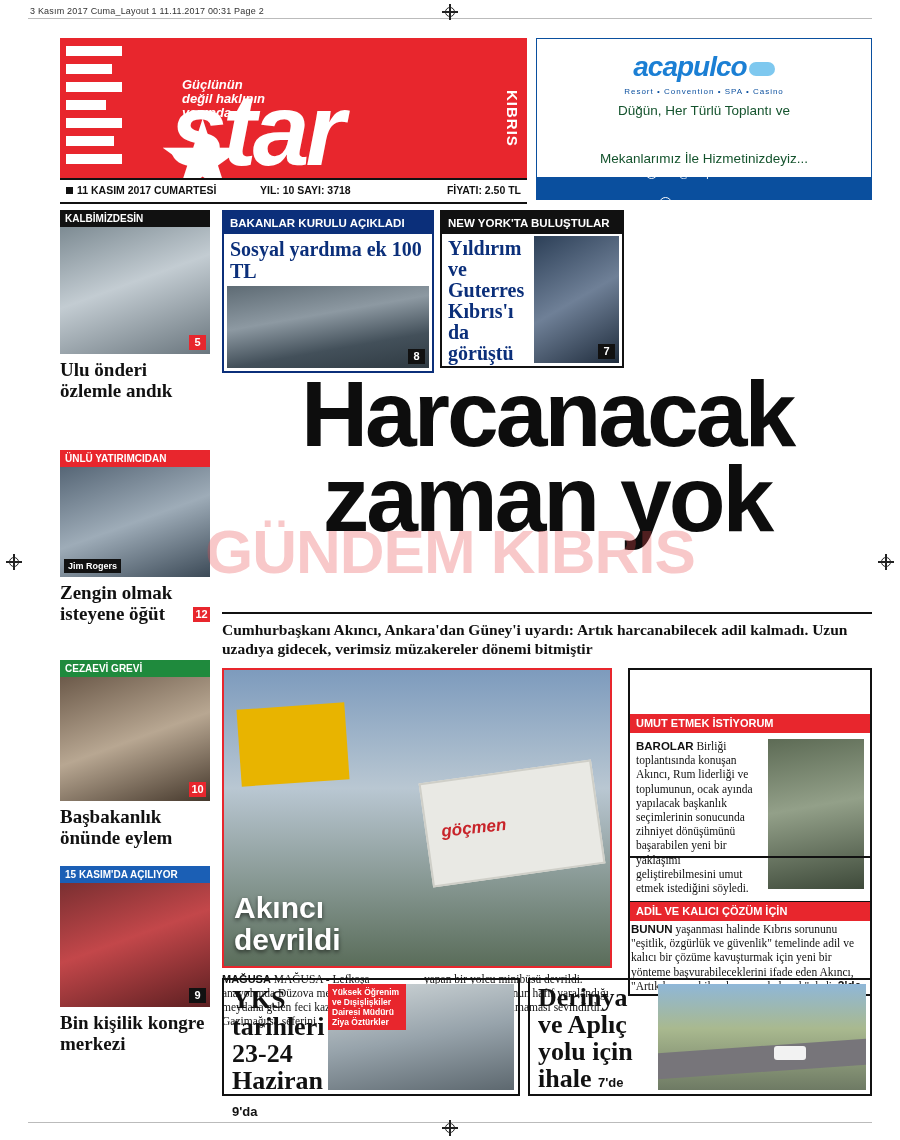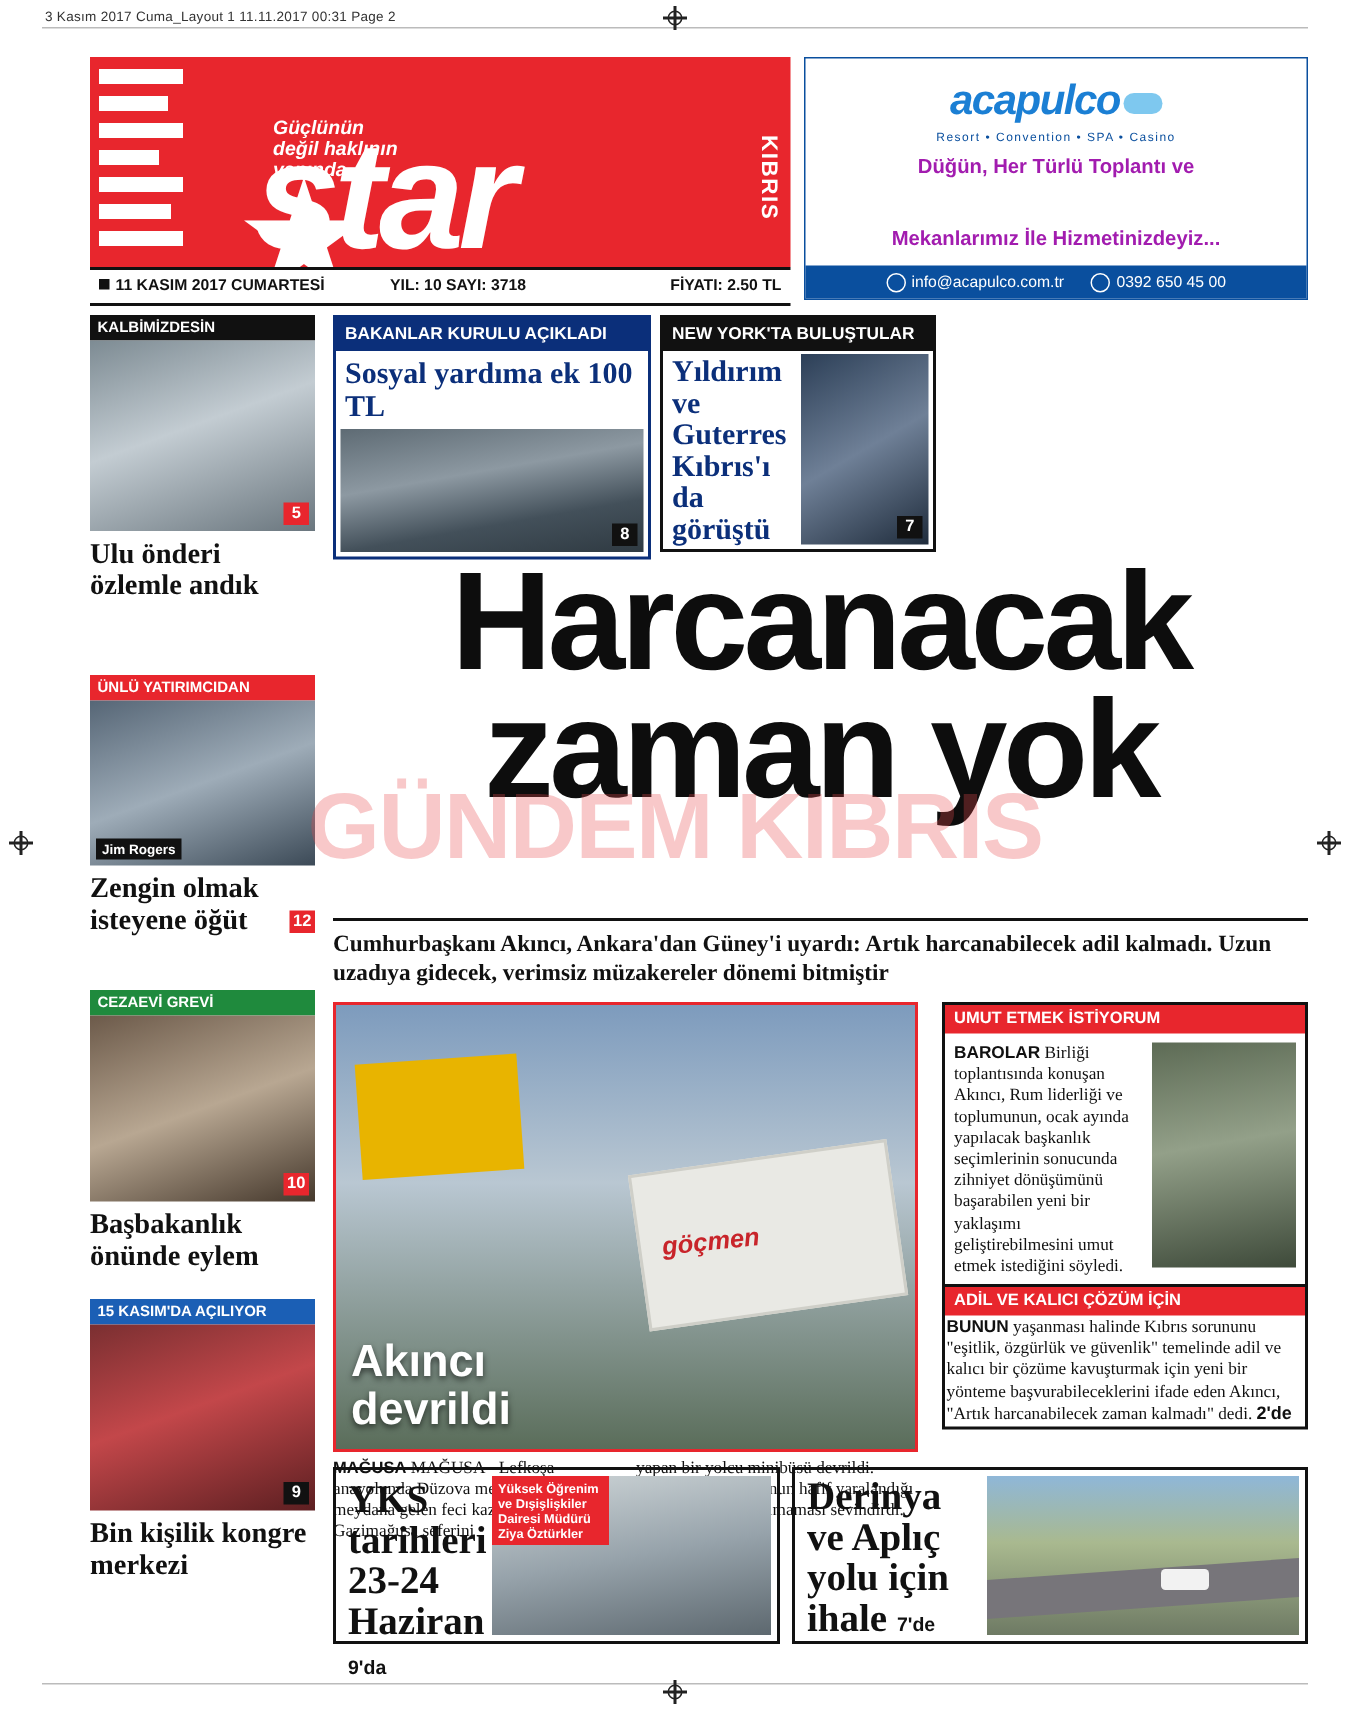--- a/index.html
+++ b/index.html
@@ -25,23 +25,23 @@
   .mb-left{position:absolute;left:6px;top:4px;font-family:"Liberation Sans",sans-serif;font-size:10.5px;font-weight:bold;}
   .mb-mid{position:absolute;left:200px;top:4px;font-family:"Liberation Sans",sans-serif;font-size:10.5px;font-weight:bold;}
   .mb-right{position:absolute;right:6px;top:4px;font-family:"Liberation Sans",sans-serif;font-size:10.5px;font-weight:bold;}
   .sq{display:inline-block;width:7px;height:7px;background:#111;margin-right:4px;}
 
   
   .topad{position:absolute;left:536px;top:38px;width:336px;height:162px;border:1px solid #0a4f9e;background:#fff;box-sizing:border-box;}
   .topad .logo{position:absolute;left:0;right:0;top:12px;text-align:center;font-family:"Liberation Sans",sans-serif;font-size:28px;font-weight:bold;color:#1b7fd4;font-style:italic;letter-spacing:-1px;}
   .topad .logo .cloud{display:inline-block;width:26px;height:14px;background:#7ec8ef;border-radius:10px;vertical-align:middle;margin-left:2px;}
   .topad .sub{position:absolute;left:0;right:0;top:48px;text-align:center;font-family:"Liberation Sans",sans-serif;font-size:8px;color:#0a4f9e;letter-spacing:1px;}
-  .topad .line{position:absolute;left:0;right:0;text-align:center;font-family:"Liberation Sans",sans-serif;font-size:13.5px;font-weight:bold;color:#a21caf;}
+  .topad .line{position:absolute;left:0;right:0;text-align:center;font-family:"Liberation Sans",sans-serif;font-size:13.5px;font-weight:normal;color:#14532d;}
   .topad .l1{top:64px;} .topad .l2{top:88px;} .topad .l3{top:112px;}
-  .topad .contact{position:absolute;left:0;bottom:0;width:100%;height:22px;background:#0a4f9e;color:#fff;font-family:"Liberation Sans",sans-serif;font-size:10.5px;display:flex;align-items:center;justify-content:center;gap:18px;}
+  .topad .contact{position:absolute;left:0;bottom:0;width:100%;height:22px;background:#0a4f9e;color:#fff;font-family:"Liberation Sans",sans-serif;font-size:10.5px;display:flex;align-items:center;justify-content:center;gap:18px;flex-direction:column;}
   .topad .contact span{display:inline-flex;align-items:center;gap:4px;}
   .circ{display:inline-block;width:11px;height:11px;border:1.4px solid #fff;border-radius:50%;}
 
   
   .photo{background:#9aa6ad;position:relative;overflow:hidden;}
   .ph1{background:linear-gradient(170deg,#5e6b74 0%,#8d99a2 38%,#43505a 70%,#2f3a42 100%);}
   .ph2{background:linear-gradient(160deg,#7d8b93 0%,#c3ccd2 45%,#6a767e 100%);}
   .ph3{background:linear-gradient(150deg,#2c3f57 0%,#6f8097 50%,#1f2c3c 100%);}
   .ph4{background:linear-gradient(160deg,#b9a489 0%,#8e7d66 45%,#4e4638 100%);}
   .ph5{background:linear-gradient(160deg,#566676 0%,#9eacb8 50%,#3c4a57 100%);}
@@ -71,21 +71,21 @@
 
   .watermark{position:absolute;left:130px;top:516px;width:640px;text-align:center;font-family:"Liberation Sans",sans-serif;font-weight:bold;font-size:62px;color:rgba(231,72,76,0.30);letter-spacing:-1px;pointer-events:none;}
 
   
   .centerphoto{position:absolute;left:222px;top:668px;width:390px;height:300px;border:2px solid #e8262d;box-sizing:border-box;}
   .cp-title{position:absolute;left:10px;bottom:10px;color:#fff;font-family:"Liberation Sans",sans-serif;font-weight:bold;font-size:30px;line-height:32px;text-shadow:0 2px 4px rgba(0,0,0,.6);}
   .cp-body{position:absolute;left:222px;top:972px;width:390px;font-family:"Liberation Serif",serif;font-size:11.5px;line-height:14px;column-count:2;column-gap:14px;}
   .cp-body b{font-family:"Liberation Sans",sans-serif;font-size:11px;}
 
   
-  .rhead{height:19px;background:#e8262d;color:#fff;font-family:"Liberation Sans",sans-serif;font-size:11px;font-weight:bold;line-height:19px;padding-left:6px;box-sizing:border-box;}
+  .rhead{height:19px;background:#e8262d;color:#fff;font-family:"Liberation Sans",sans-serif;font-size:11px;font-weight:bold;line-height:19px;padding-left:6px;box-sizing:border-box;margin-top:44px;}
   .rbody{font-family:"Liberation Serif",serif;font-size:11.5px;line-height:14.2px;}
   .rbody b{font-family:"Liberation Sans",sans-serif;}
 
   
   .bottombox{position:absolute;border:2px solid #111;box-sizing:border-box;}
   .bb-title{font-family:"Liberation Serif",serif;font-weight:bold;font-size:26px;line-height:27px;color:#111;}
   .cap{position:absolute;left:0;top:0;background:#e8262d;color:#fff;font-family:"Liberation Sans",sans-serif;font-size:8.5px;font-weight:bold;line-height:10px;padding:3px 4px;width:78px;box-sizing:border-box;}
   .pgref{font-family:"Liberation Sans",serif;font-size:12px;font-weight:bold;}
 </style>
 </head>

